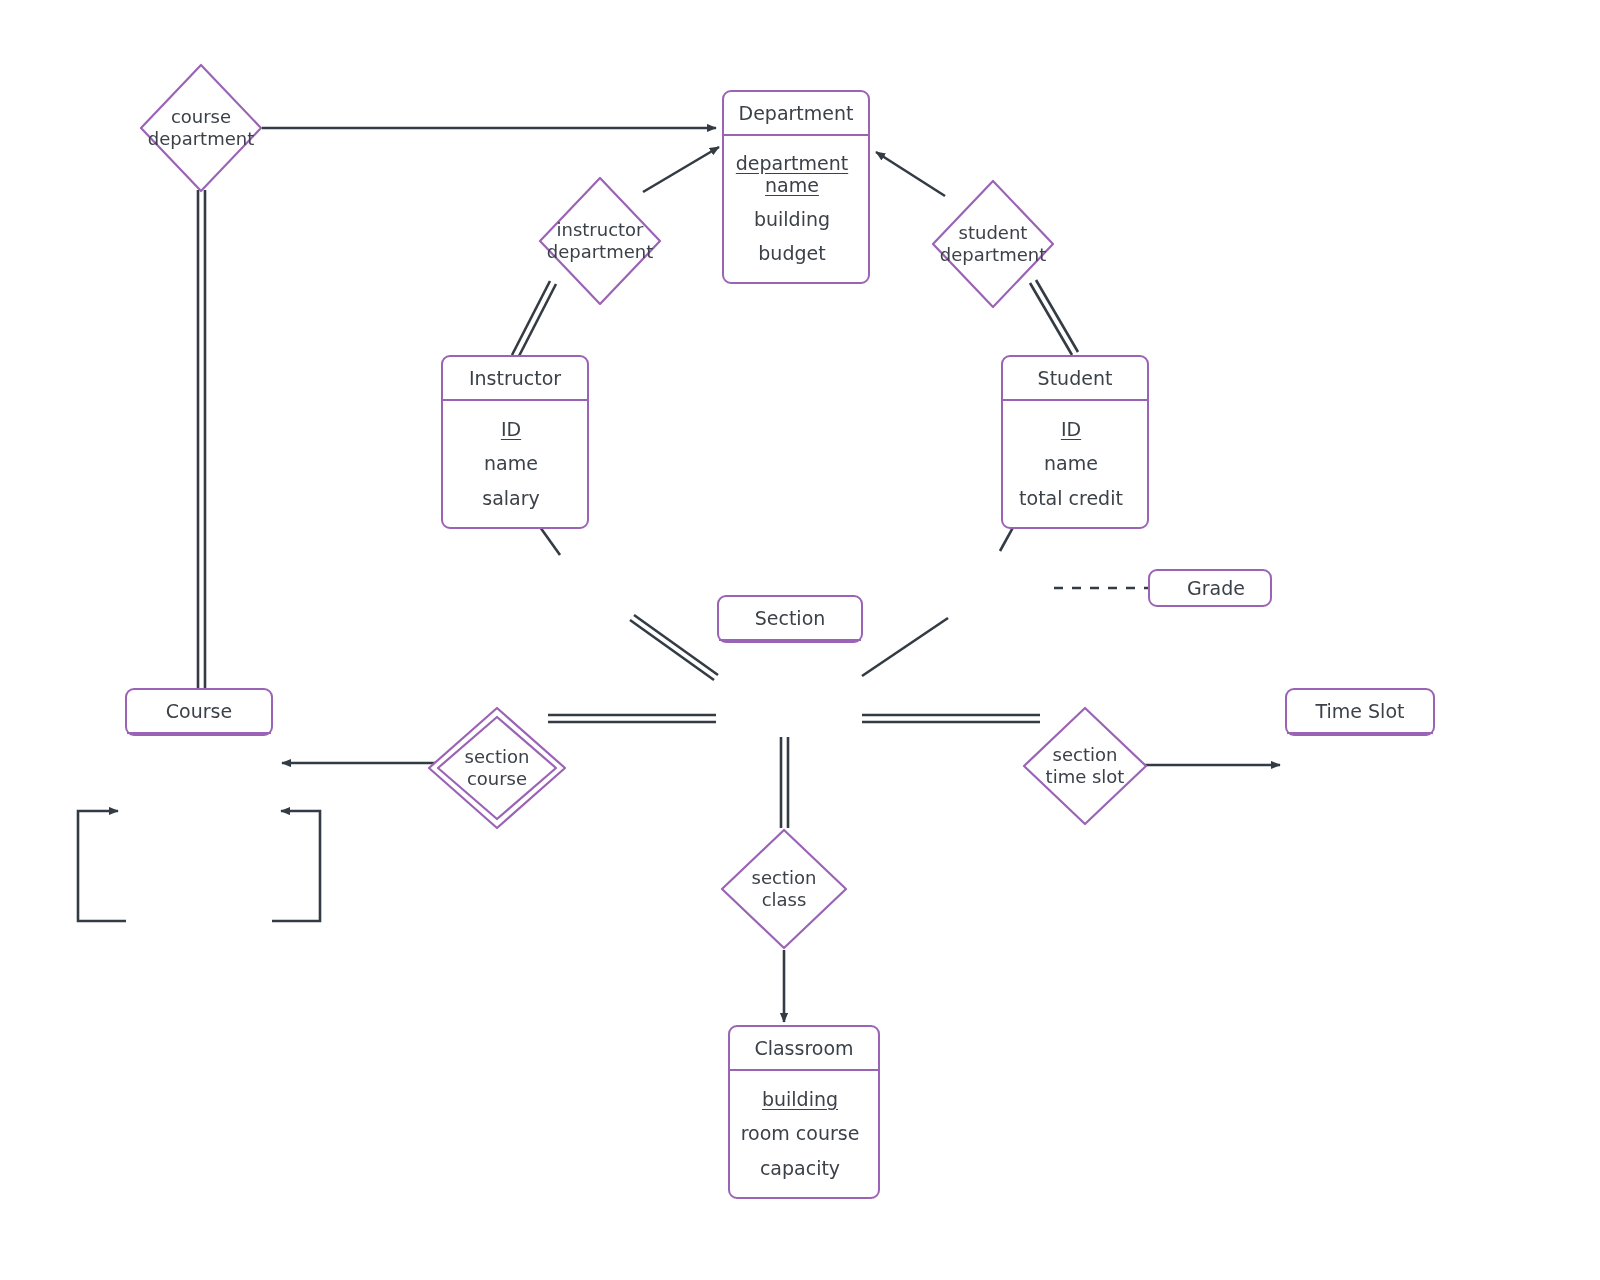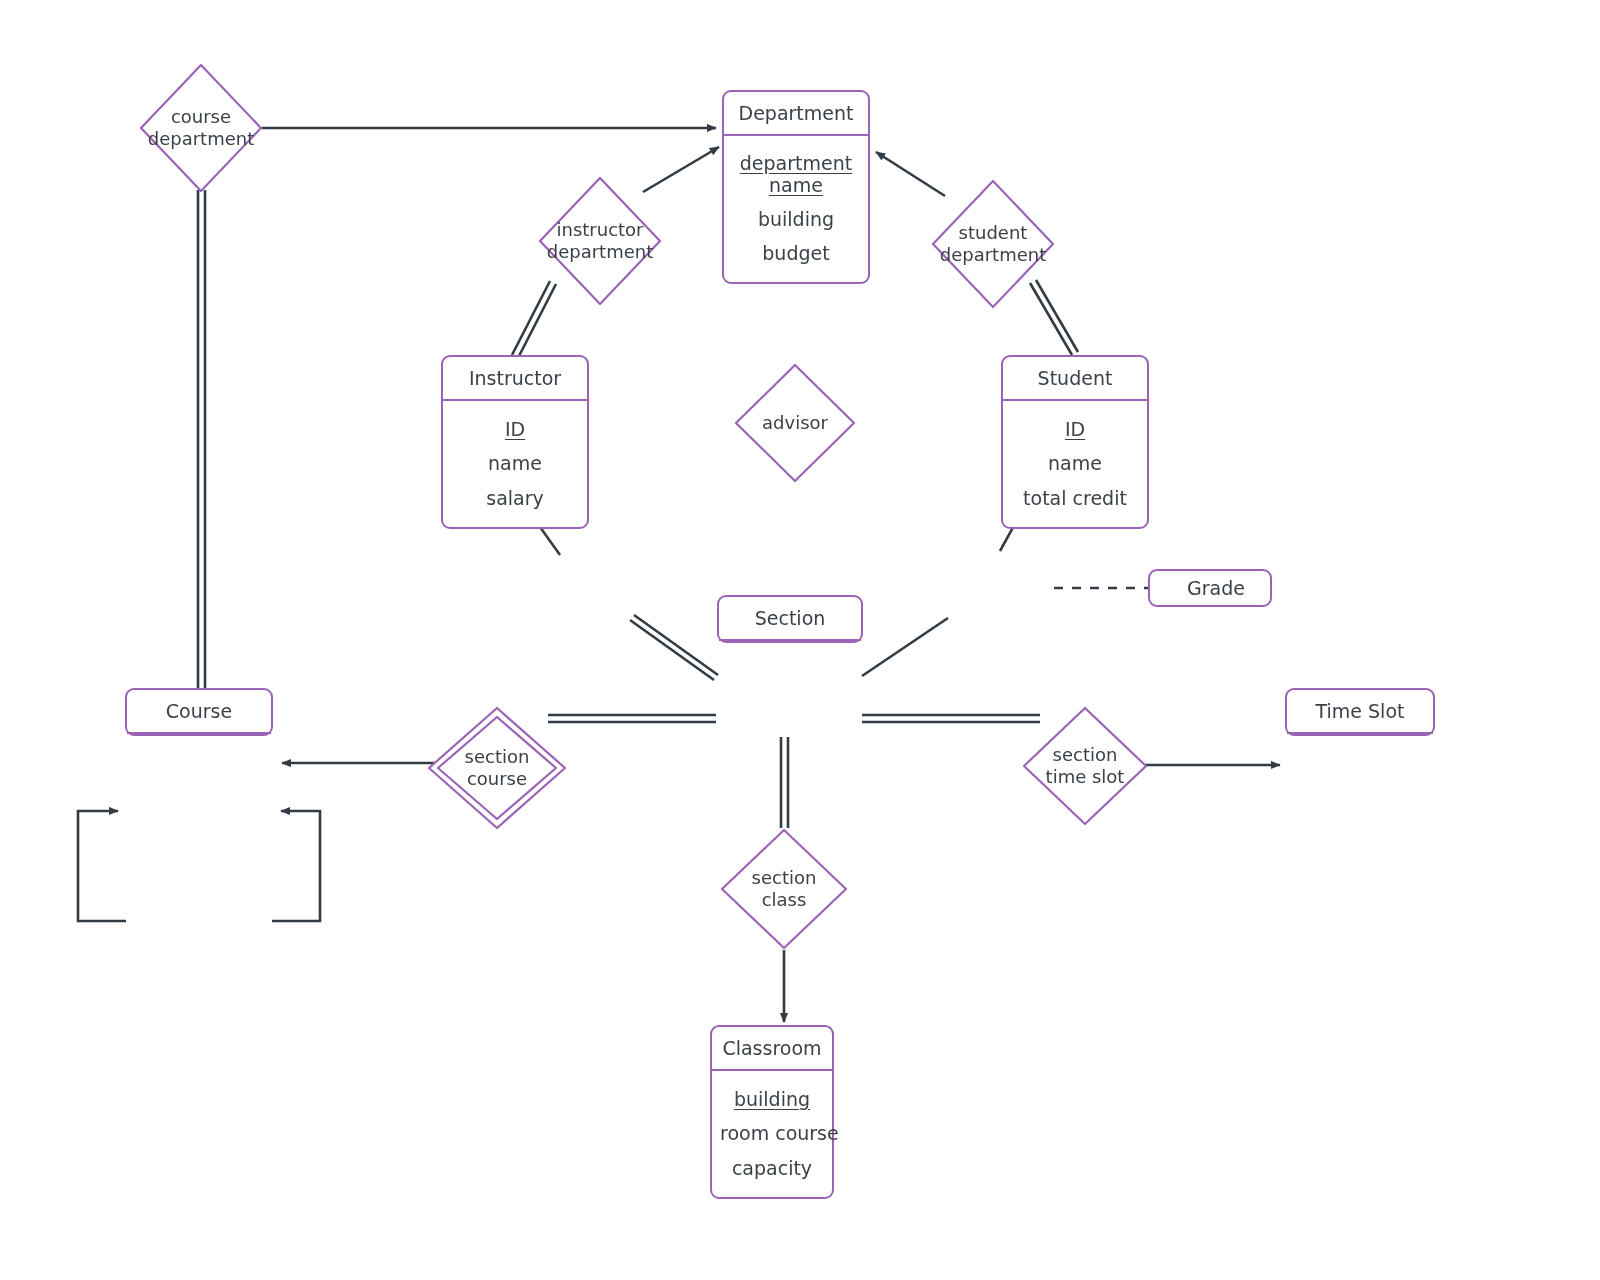--- a/index.html
+++ b/index.html
@@ -38,21 +38,21 @@
     z-index: 5;
   }
   .entity .ent-title {
     font-size: 19px;
     line-height: 1;
     padding: 12px 6px 11px 6px;
     border-bottom: 2.2px solid #9b63b5;
     white-space: nowrap;
   }
   .entity .ent-attrs {
-    padding: 11px 8px 12px 8px;
+    padding: 11px 8px 12px 0;
   }
   .entity .attr {
     font-size: 19px;
     line-height: 1.28;
     padding: 5px 0;
     white-space: nowrap;
   }
   .entity .attr.key {
     text-decoration: underline;
     text-underline-offset: 3px;
@@ -194,21 +194,21 @@
   </div>
 
   <div class="entity" style="left:125px; top:688px; width:148px;">
     <div class="ent-title">Course</div>
   </div>
 
   <div class="entity" style="left:1285px; top:688px; width:150px;">
     <div class="ent-title">Time Slot</div>
   </div>
 
-  <div class="entity" style="left:710px; top:1025px; width:124px;">
+  <div class="entity" style="left:728px; top:1025px; width:152px;">
     <div class="ent-title">Classroom</div>
     <div class="ent-attrs">
       <div class="attr key">building</div>
       <div class="attr">room course</div>
       <div class="attr">capacity</div>
     </div>
   </div>
 
   <div class="attrbox" style="left:1148px; top:569px; width:124px; height:38px;padding-left:12px;">
     <span>Grade</span>
@@ -234,28 +234,20 @@
 
   <div class="diamond" style="left:930px; top:178px; width:126px; height:132px;">
     <svg width="126" height="132" viewBox="0 0 126 132">
       <polygon points="63,3 123,66 63,129 3,66" fill="#ffffff" stroke="#9b63b5" stroke-width="2.2" stroke-linejoin="round"></polygon>
     </svg>
     <div class="dlabel">
         <span>student<br>department</span>
       </div>
   </div>
 
-  <div class="diamond" style="left:733px; top:362px; width:124px; height:122px;">
-    <svg width="124" height="122" viewBox="0 0 124 122">
-      <polygon points="62,3 121,61 62,119 3,61" fill="#ffffff" stroke="#9b63b5" stroke-width="2.2" stroke-linejoin="round"></polygon>
-    </svg>
-    <div class="dlabel">
-        <span>advisor</span>
-      </div>
-  </div>
 
 
 
   <div class="diamond" style="left:427px; top:706px; width:140px; height:124px;">
     <svg width="140" height="124" viewBox="0 0 140 124">
       <polygon points="70,2 138,62 70,122 2,62" fill="#ffffff" stroke="#9b63b5" stroke-width="2.2" stroke-linejoin="round"></polygon>
       <polygon points="70,11 129,62 70,113 11,62" fill="#ffffff" stroke="#9b63b5" stroke-width="2.2" stroke-linejoin="round"></polygon>
     </svg>
     <div class="dlabel">
         <span>section<br>course</span>

